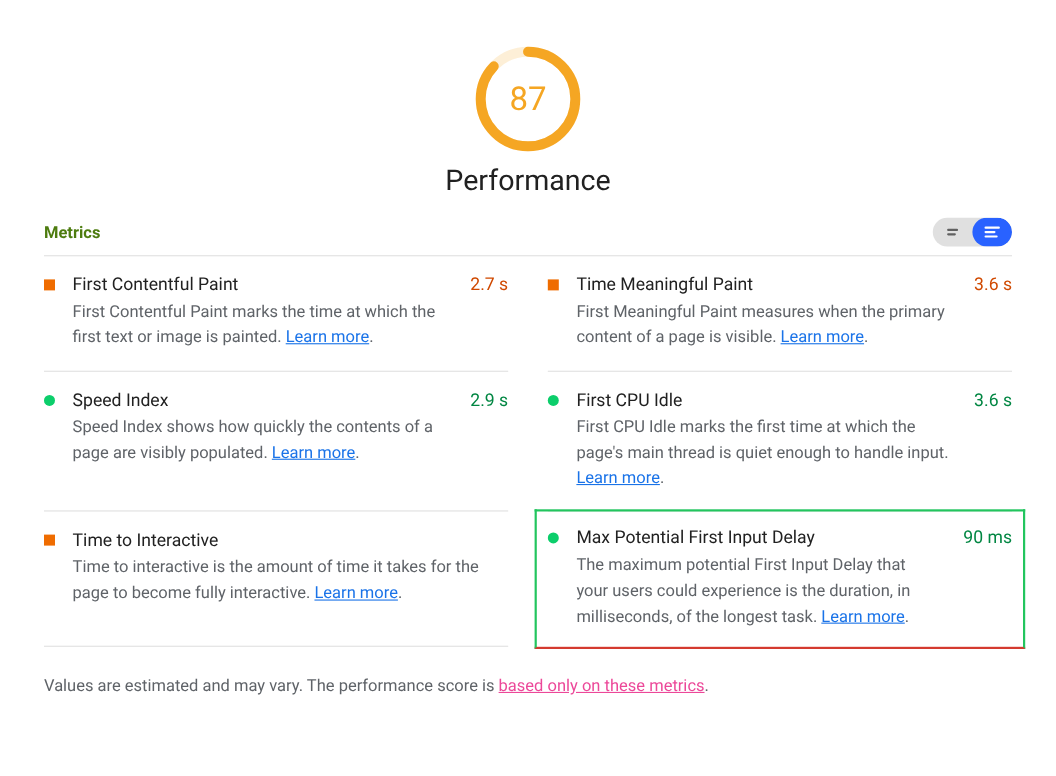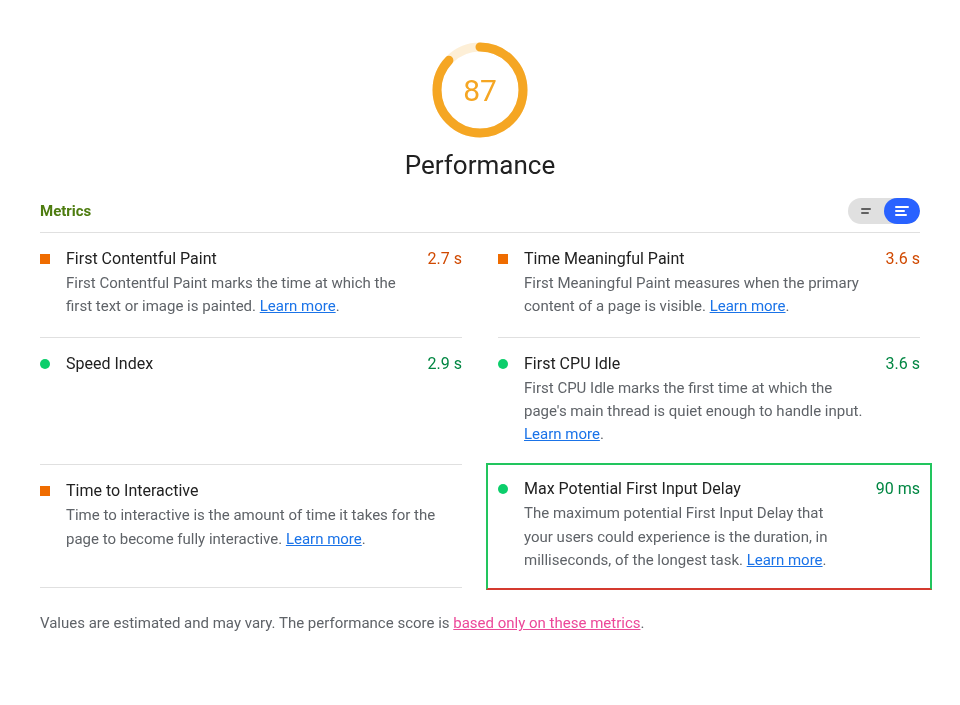--- a/index.html
+++ b/index.html
@@ -201,20 +201,21 @@
         <div class="metric-body">
           <div class="metric-title">Time Meaningful Paint</div>
           <div class="metric-desc"><span>First Meaningful Paint measures when the primary content of a page is visible. </span><a href="#" class="learn">Learn more</a><span>.</span></div>
         </div>
         <div class="metric-value val-orange">3.6 s</div>
       </div>
       <div class="metric">
         <div class="marker circle"></div>
         <div class="metric-body">
           <div class="metric-title">Speed Index</div>
+          <div class="metric-desc"><span>Speed Index shows how quickly the contents of a page are visibly populated. </span><a href="#" class="learn">Learn more</a><span>.</span></div>
         </div>
         <div class="metric-value val-green">2.9 s</div>
       </div>
       <div class="metric">
         <div class="marker circle"></div>
         <div class="metric-body">
           <div class="metric-title">First CPU Idle</div>
           <div class="metric-desc"><span>First CPU Idle marks the first time at which the page's main thread is quiet enough to handle input. </span><a href="#" class="learn">Learn more</a><span>.</span></div>
         </div>
         <div class="metric-value val-green">3.6 s</div>

